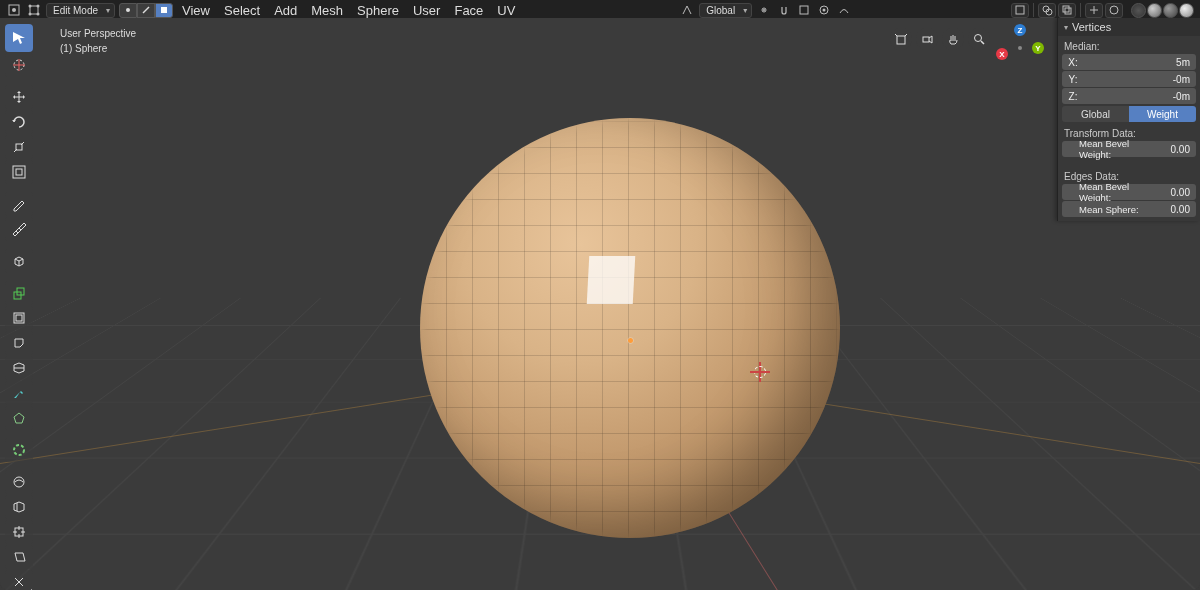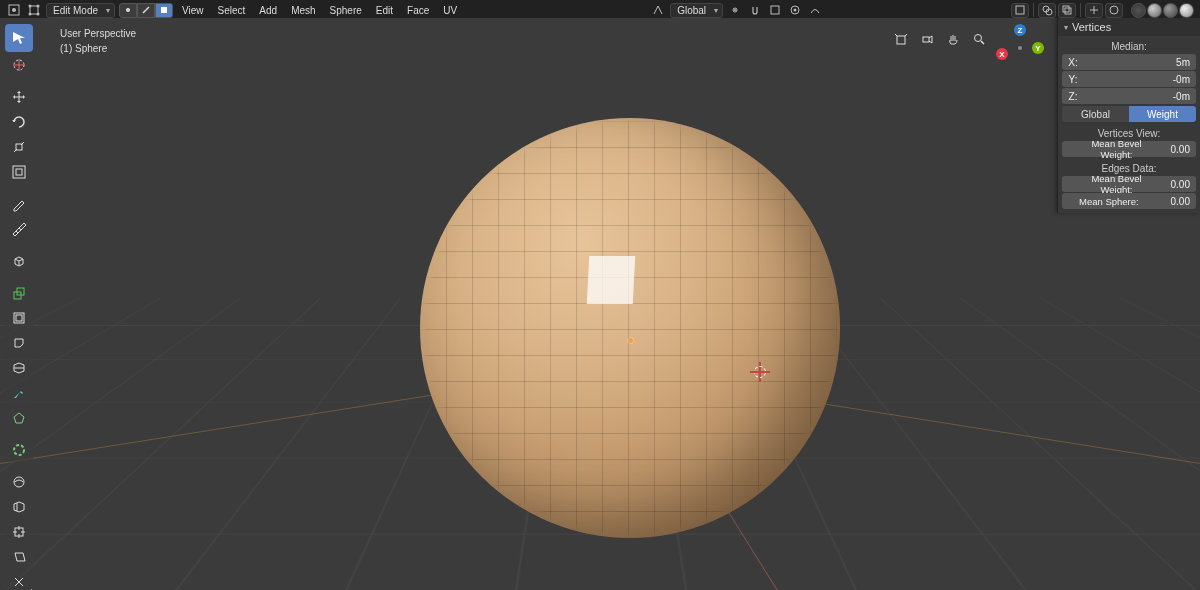--- a/index.html
+++ b/index.html
@@ -8,21 +8,21 @@
   
   .header { height: 20px; background: #212121; display: flex; align-items: center; padding: 0 6px; gap: 4px; }
   .hdr-icon { width: 16px; height: 16px; display: inline-flex; align-items: center; justify-content: center; color: #bfbfbf; }
   .mode-select { background: #2d2d2d; border: 1px solid #444; color: #ddd; font-size: 10px; padding: 0 16px 0 6px; height: 15px; border-radius: 3px; display: flex; align-items: center; position: relative; }
   .mode-select::after { content: "▾"; position: absolute; right: 4px; font-size: 8px; color: #aaa; }
   .trio { display: flex; gap: 0; }
   .trio-btn { width: 18px; height: 15px; background: #3d3d3d; border: 1px solid #555; display: flex; align-items: center; justify-content: center; }
   .trio-btn:first-child { border-radius: 3px 0 0 3px; }
   .trio-btn:last-child { border-radius: 0 3px 3px 0; }
   .trio-btn.active { background: #5680c2; }
-  .menu-item { color: #ddd; font-size: 10px; padding: 0 5px; cursor: pointer; }
+  .menu-item { color: #ddd; font-size: 13px; padding: 0 5px; cursor: pointer; }
   .spacer { flex: 1; }
   .orient-select { background: #2d2d2d; border: 1px solid #444; color: #ddd; font-size: 10px; padding: 0 16px 0 6px; height: 15px; border-radius: 3px; display: flex; align-items: center; position: relative; }
   .orient-select::after { content: "▾"; position: absolute; right: 4px; font-size: 8px; color: #aaa; }
   .hdr-sep { width: 1px; height: 14px; background: #444; margin: 0 2px; }
   .hdr-right-icons { display: flex; gap: 2px; margin-left: auto; }
   .hdr-right-icon { width: 18px; height: 15px; display: flex; align-items: center; justify-content: center; background: #2d2d2d; border: 1px solid #444; border-radius: 3px; }
   .hdr-circles { display: flex; gap: 1px; margin-left: 4px; }
   .hdr-circle { width: 15px; height: 15px; border-radius: 50%; background: #3a3a3a; border: 1px solid #555; }
 
   
@@ -74,21 +74,21 @@
   .cursor-3d { position: absolute; left: 330px; top: 244px; width: 20px; height: 20px; }
   .cursor-3d::before, .cursor-3d::after { content:""; position:absolute; background:#c44; }
   .cursor-3d::before { left: 9px; top: 0; width: 2px; height: 20px; }
   .cursor-3d::after  { top: 9px; left: 0; height: 2px; width: 20px; }
   .cursor-3d .ring { position:absolute; left:4px; top:4px; width:12px; height:12px; border:1px dashed #fff; border-radius:50%; }
 
   
   .npanel { position: absolute; right: 0; top: 0; width: 143px; background: #383838; border-left: 1px solid #222; z-index: 20; box-shadow: -2px 0 4px rgba(0,0,0,.3); }
   .np-header { background: #303030; padding: 3px 6px; font-size: 11px; color: #ddd; display: flex; align-items: center; gap: 4px; }
   .np-header::before { content:"▾"; font-size:8px; color:#aaa; }
-  .np-section { padding: 3px 4px; text-align: center; }
+  .np-section { padding: 3px 4px; }
   .np-label { font-size: 10px; color: #ccc; padding: 2px 2px; }
   .np-row { display: flex; height: 16px; margin-bottom: 1px; }
   .np-field-label { width: 22px; background: #555; color: #eee; font-size: 10px; display:flex; align-items:center; justify-content:center; border-radius: 3px 0 0 3px; }
   .np-field-val { flex: 1; background: #555; color: #eee; font-size: 10px; display:flex; align-items:center; justify-content:flex-end; padding-right:6px; border-radius: 0 3px 3px 0; }
   .np-wide-label { flex: 0 0 92px; background: #555; color: #eee; font-size: 9.5px; display:flex; align-items:center; padding-left:17px; border-radius: 3px 0 0 3px; }
   .np-toggle { display: flex; height: 16px; margin-top: 2px; }
   .np-toggle > div { flex: 1; background: #444; color: #ddd; font-size: 10px; display:flex; align-items:center; justify-content:center; }
   .np-toggle > div:first-child { border-radius: 3px 0 0 3px; }
   .np-toggle > div:last-child { border-radius: 0 3px 3px 0; }
   .np-toggle > div.active { background: #5680c2; color: #fff; }
@@ -132,21 +132,21 @@
         <svg width="10" height="10">
           <rect x="2" y="2" width="6" height="6" fill="#fff"></rect>
         </svg>
       </div>
   </div>
   <span class="menu-item">View</span>
   <span class="menu-item">Select</span>
   <span class="menu-item">Add</span>
   <span class="menu-item">Mesh</span>
   <span class="menu-item">Sphere</span>
-  <span class="menu-item">Edit</span>
+  <span class="menu-item">User</span>
   <span class="menu-item">Face</span>
   <span class="menu-item">UV</span>
 
   <div class="spacer"></div>
   <span class="hdr-icon">
       <svg width="12" height="12">
         <path d="M2 10 L6 2 L10 10" fill="none" stroke="#bbb"></path>
       </svg>
     </span>
   <div class="orient-select">
@@ -437,26 +437,26 @@
           <div class="np-field-val">-0m</div>
         </div>
       <div class="np-row">
           <div class="np-field-label">Z:</div>
           <div class="np-field-val">-0m</div>
         </div>
       <div class="np-toggle">
         <div>Global</div>
         <div class="active">Weight</div>
       </div>
-      <div class="np-label" style="margin-top:4px">Vertices View:</div>
+      <div class="np-label" style="margin-top:4px">Transform Data:</div>
       <div class="np-row">
           <div class="np-wide-label">Mean Bevel Weight:</div>
           <div class="np-field-val">0.00</div>
         </div>
-      <div class="np-label" style="margin-top:4px">Edges Data:</div>
+      <div class="np-label" style="margin-top:12px">Edges Data:</div>
       <div class="np-row">
           <div class="np-wide-label">Mean Bevel Weight:</div>
           <div class="np-field-val">0.00</div>
         </div>
       <div class="np-row">
           <div class="np-wide-label">Mean Sphere:</div>
           <div class="np-field-val">0.00</div>
         </div>
     </div>
   </div>

